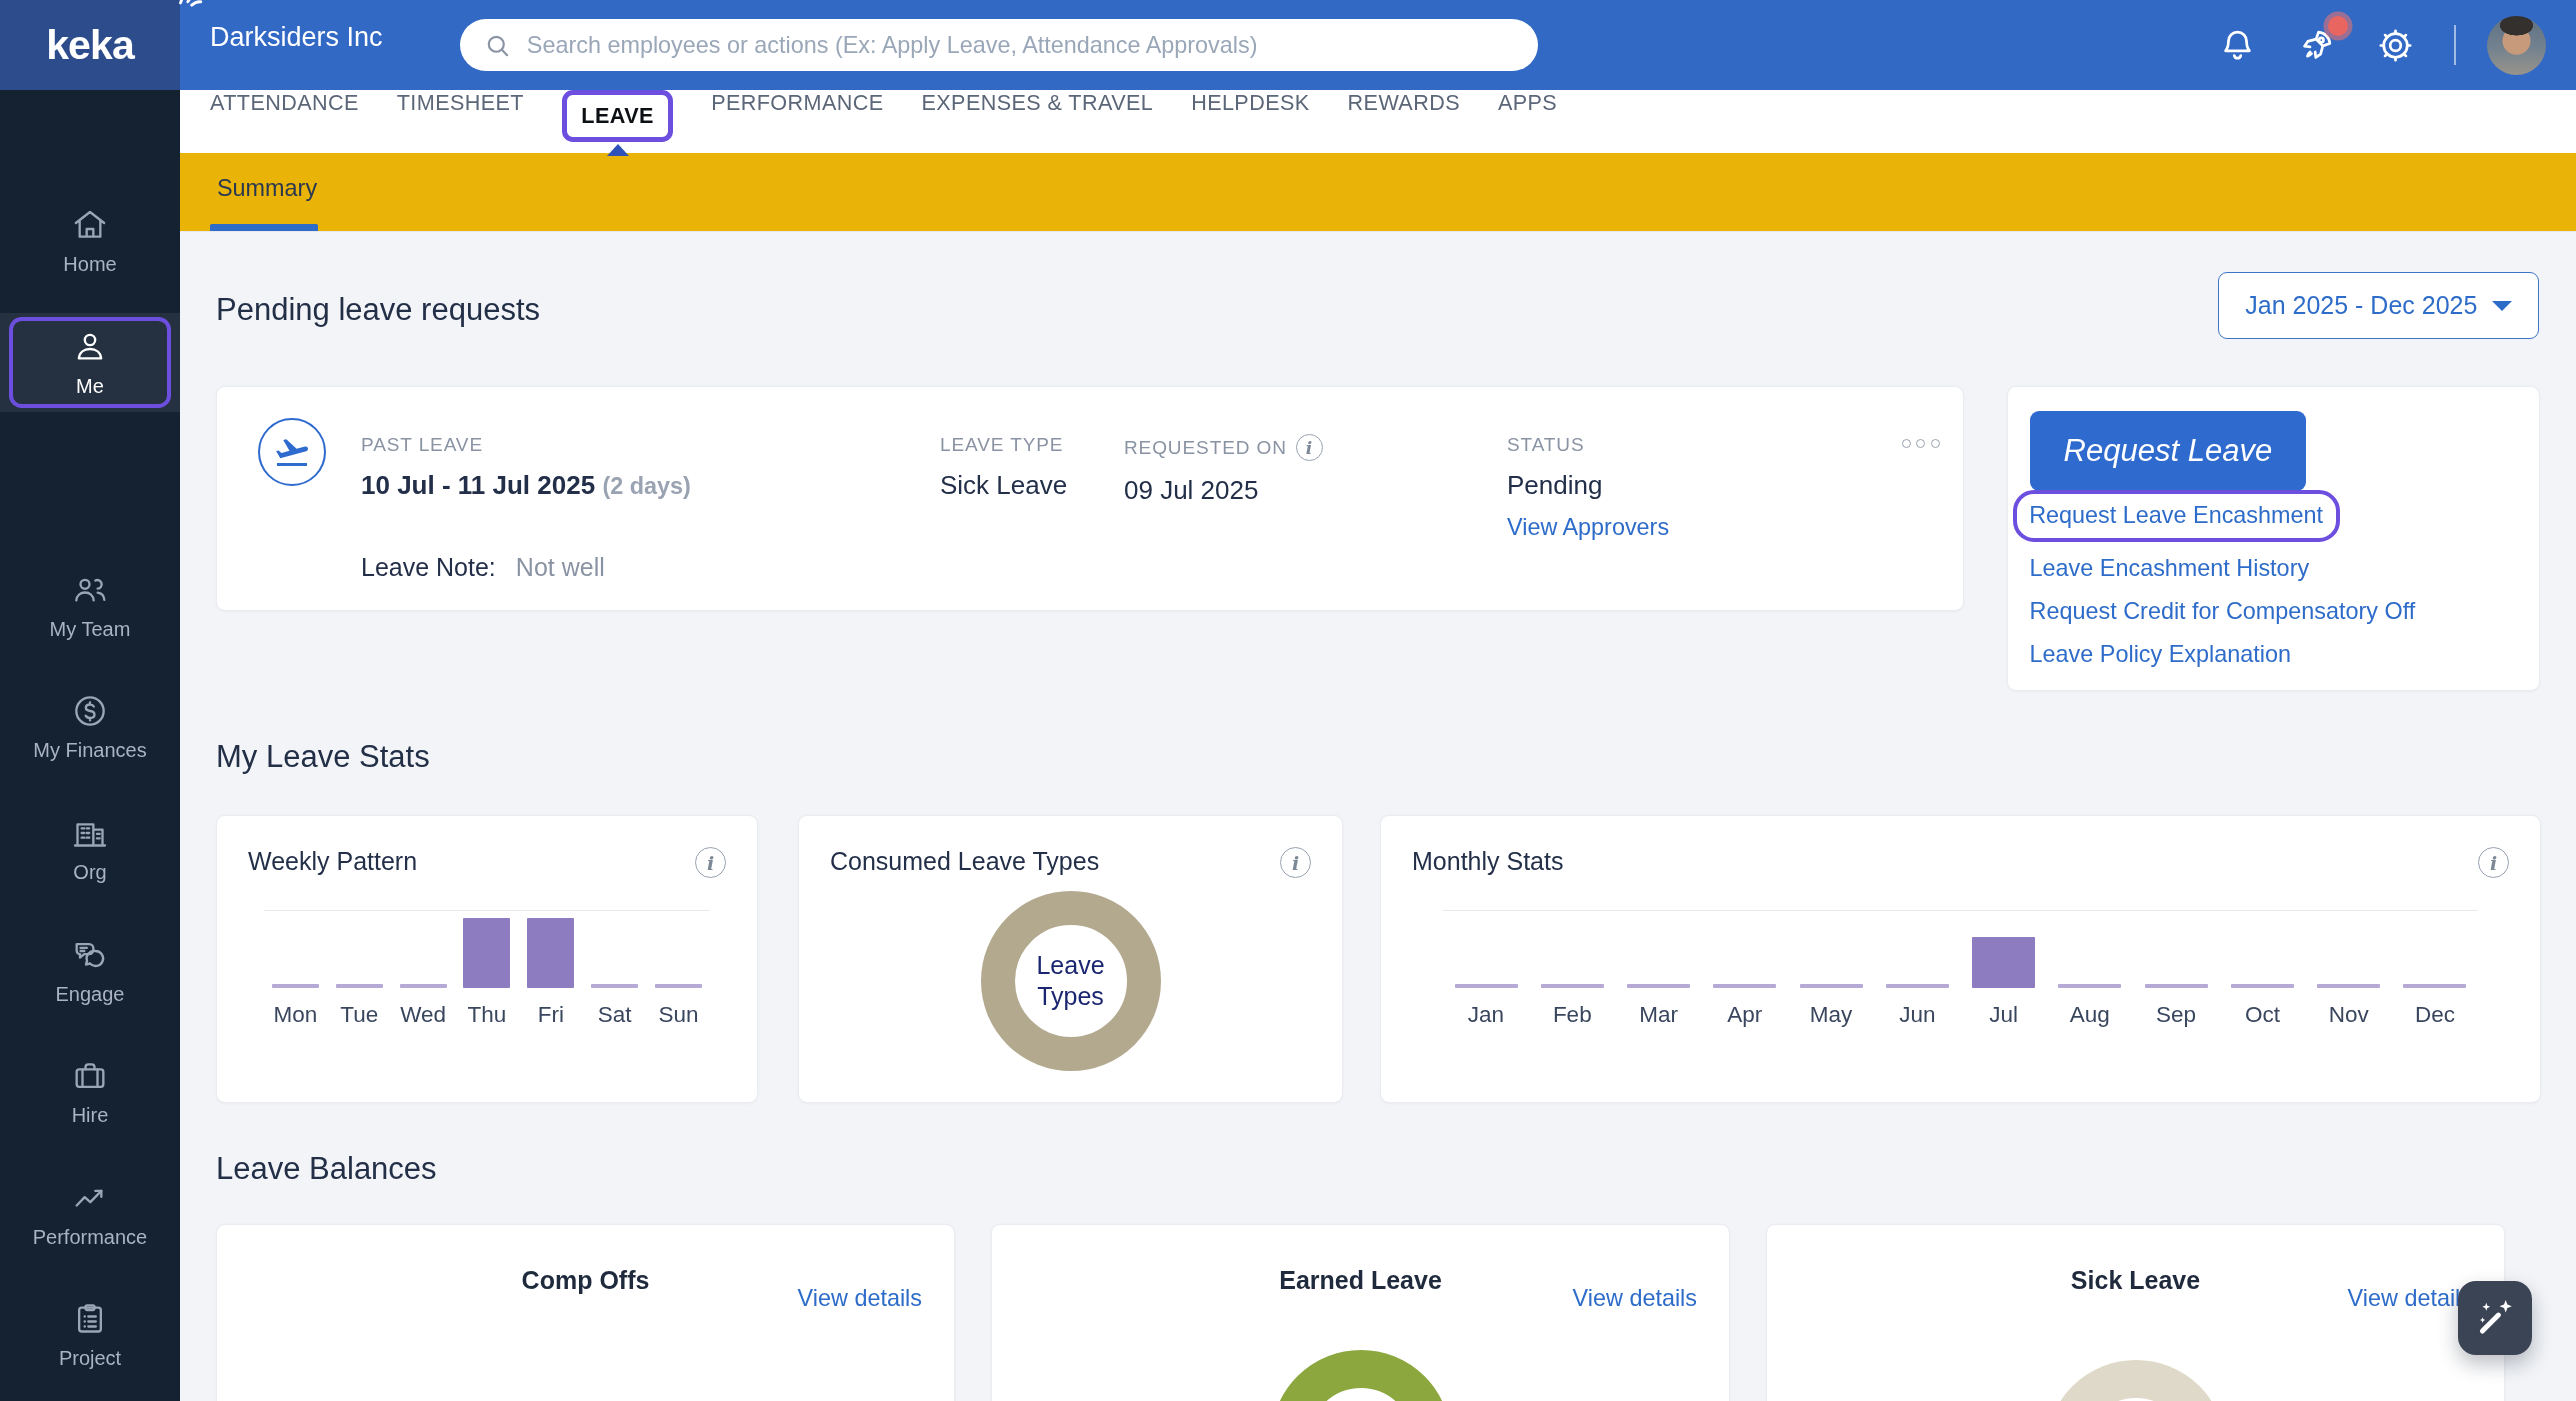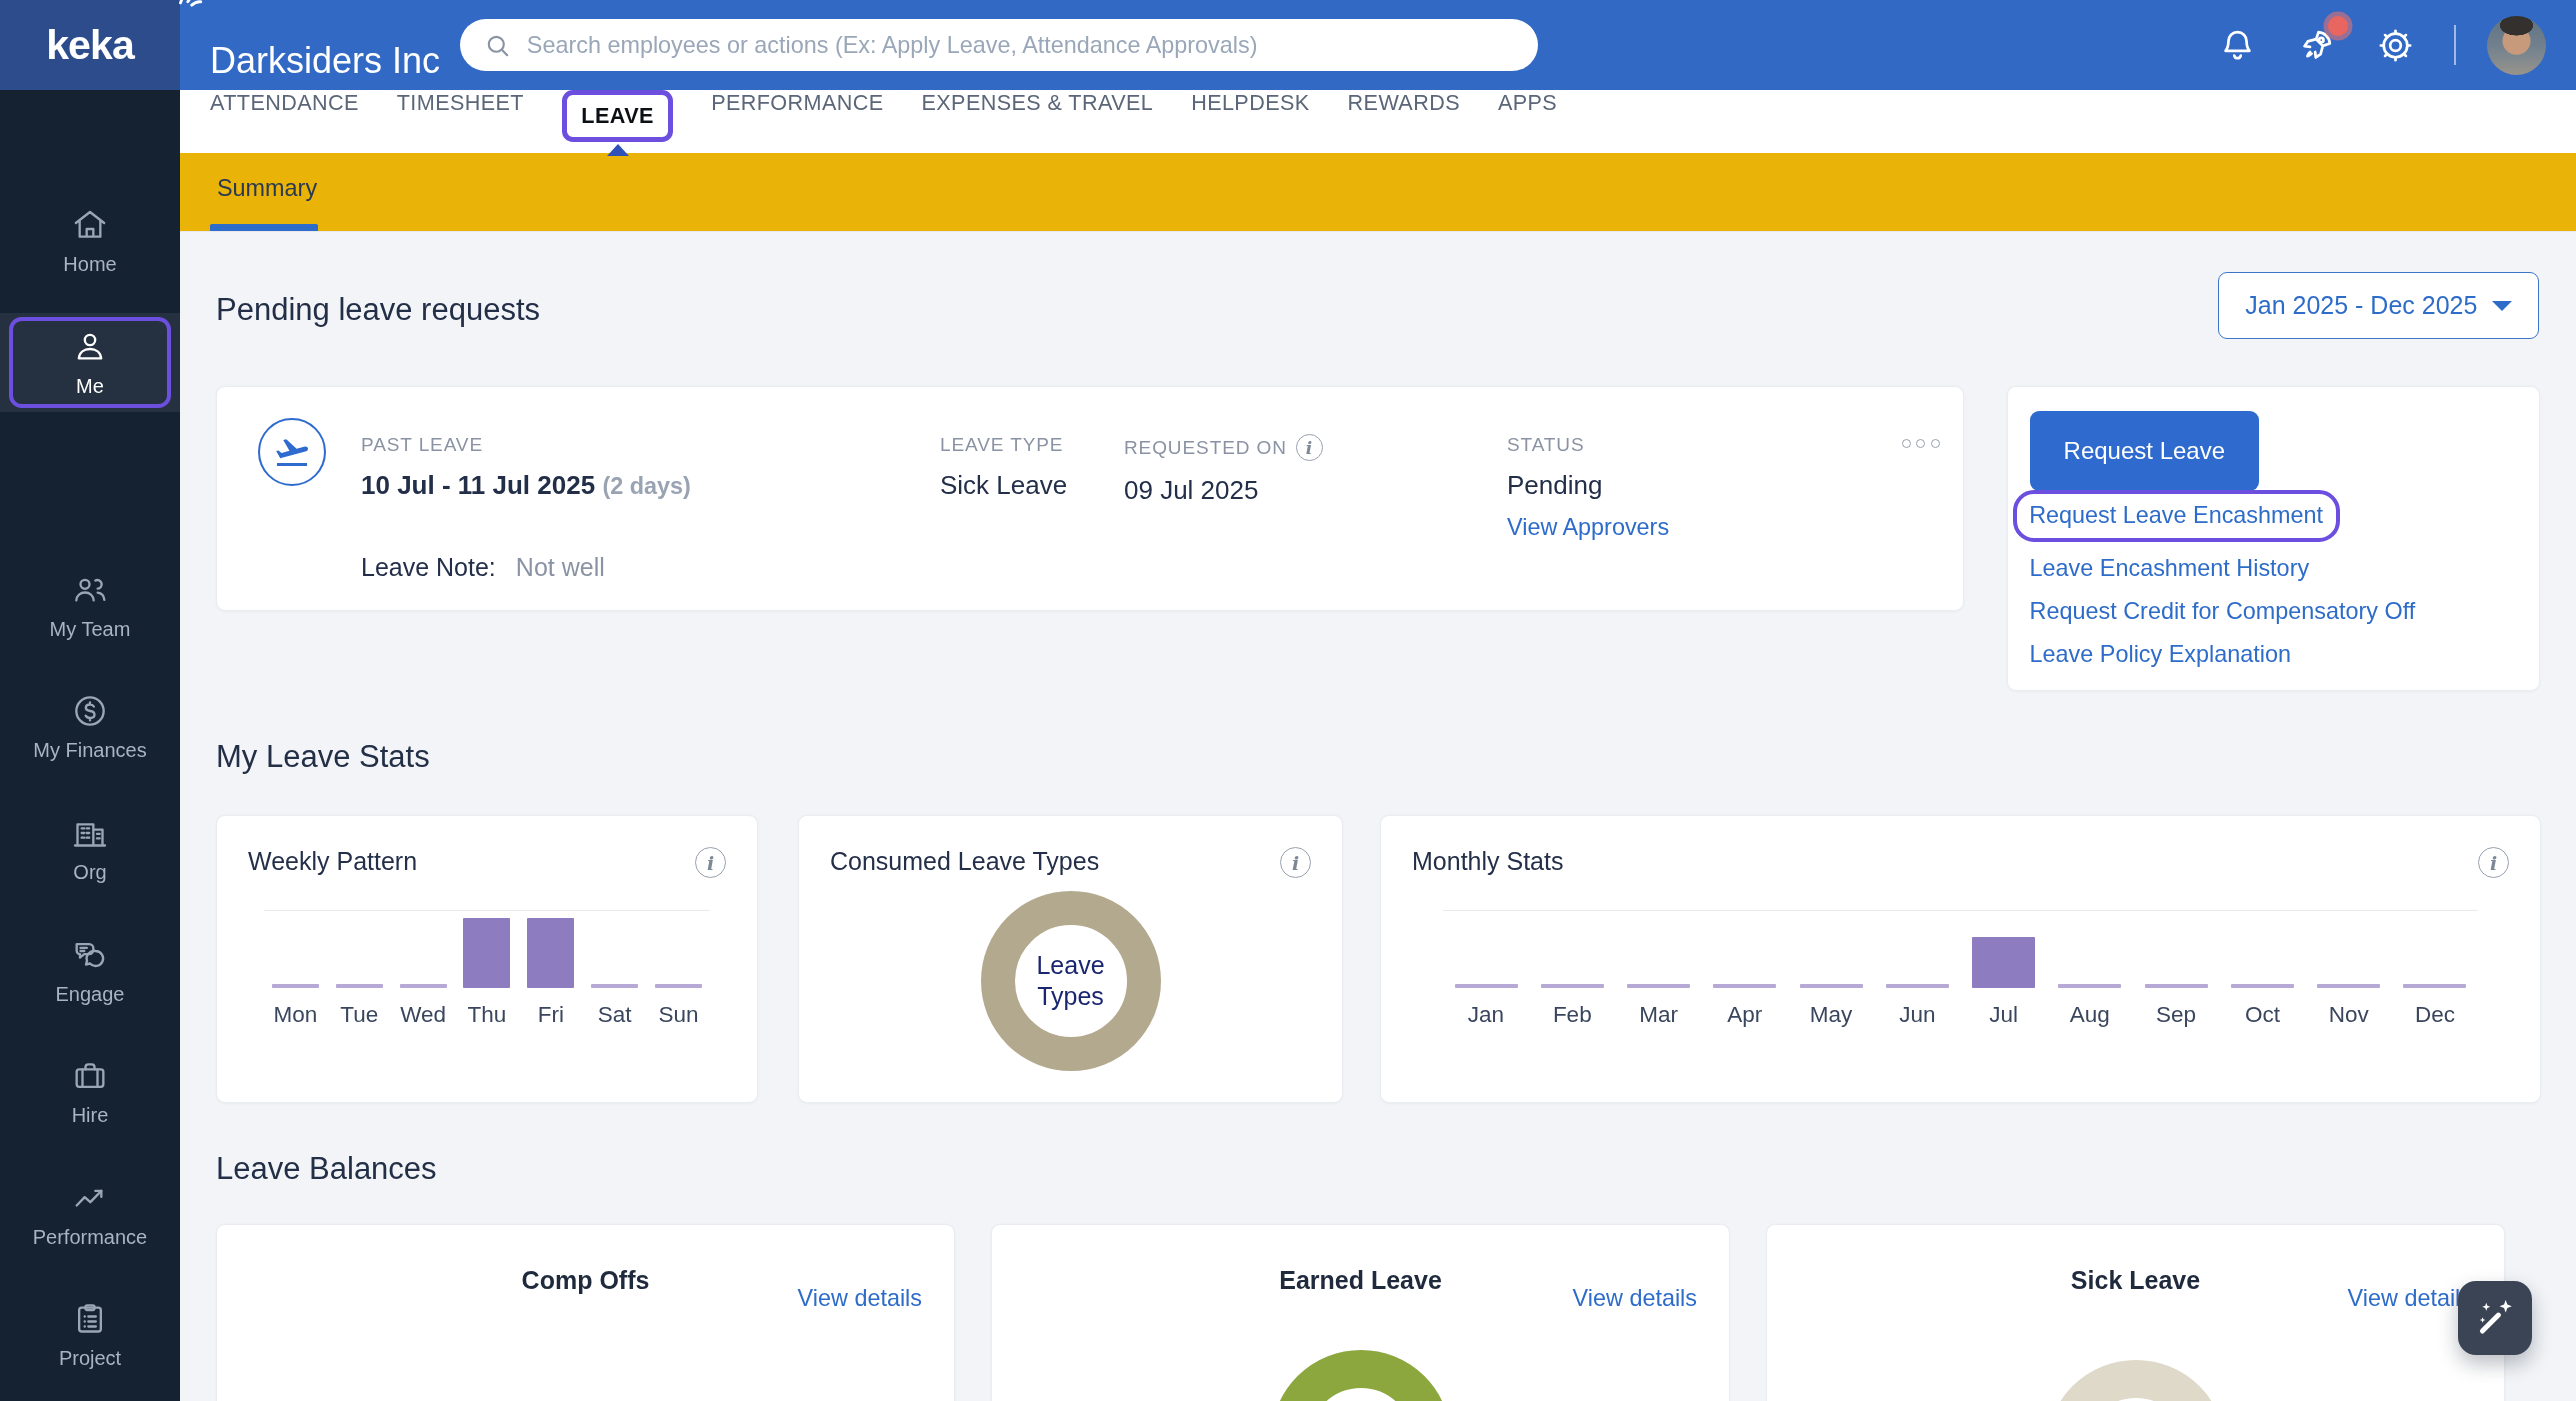--- a/index.html
+++ b/index.html
@@ -5,21 +5,21 @@
   * { box-sizing: border-box; margin: 0; padding: 0; }
   html,body { width:2576px; height:1402px; overflow:hidden; }
   body { font-family:"Liberation Sans","DejaVu Sans",sans-serif; background:#fff; position:relative; }
   .page { position:relative; width:2576px; height:1402px; background:var(--content-bg,#f2f4f7); }
 
   
   .topbar { position:absolute; left:0; top:0; width:2576px; height:90px; background:var(--header-blue,#3169c5); z-index:10; }
   .logo-block { position:absolute; left:0; top:0; width:180px; height:90px; background:var(--logo-navy,#2c4c8c); display:flex; align-items:center; justify-content:center; }
   .logo-text { color:#fff; font-size:41px; font-weight:700; letter-spacing:-0.9px; position:relative; }
   .logo-spark { position:absolute; right:-23.4px; top:-14.4px; }
-  .company { position:absolute; left:210px; top:0; height:74px; display:flex; align-items:center; color:#fff; font-size:36px;margin-top:24px; }
+  .company { position:absolute; left:210px; top:0; height:74px; display:flex; align-items:center; color:#fff; font-size:27px; }
   .searchwrap { position:absolute; left:460px; top:19px; width:1078px; height:52px; background:#fff; border-radius:26px; display:flex; align-items:center; padding:0 23.4px; gap:14.4px; }
   .searchwrap input { border:none; outline:none; flex:1; font-size:23.4px; color:#3a4657; font-family:inherit; background:transparent; }
   .searchwrap input::placeholder { color:#9aa7b8; }
   .top-icons { position:absolute; right:0; top:0; height:90px; display:flex; align-items:center; }
   .icon-btn { position:relative; width:41px; height:41px; margin-right:38px; cursor:pointer; }
   .icon-btn svg { width:41px; height:41px; stroke:#fff; fill:none; stroke-width:1.6; stroke-linecap:round; stroke-linejoin:round; }
   .notif-dot { position:absolute; right:-10.8px; top:-9px; width:20px; height:20px; border-radius:50%; background:var(--badge-red,#e9655f); box-shadow:0 0 0 4.5px rgba(238,117,110,.55); }
   .top-divider { width:1.8px; height:40px; background:rgba(255,255,255,.55); margin-right:31px; }
   .avatar { width:59px; height:59px; border-radius:50%; margin-right:30px; cursor:pointer;
     background:
@@ -72,21 +72,21 @@
   .note-row .muted { color:#8a93a3; margin-left:20px; }
   .more-dots { position:absolute; left:1685px; top:52px; display:flex; gap:5.4px; cursor:pointer; }
   .more-dots i { width:9px; height:9px; border:1.8px solid #98a1ae; border-radius:50%; }
 
   .info-icon { width:31px; height:31px; border:1.8px solid #97a1b0; border-radius:50%; color:#7d8896; display:inline-flex; align-items:center; justify-content:center; font:italic 600 19px "DejaVu Serif",serif; cursor:pointer; flex:none; }
   .info-icon::before { content:"i"; }
   .info-icon.small { width:27px; height:27px; font-size:17px; }
 
   
   .panel { left:2007px; top:386px; width:533px; height:305px; }
-  .btn-primary { position:absolute; left:21.6px; top:24px; height:80px; padding:0 34px; background:var(--primary-blue,#2f6bce); color:#fff; font-size:24px; border:none; border-radius:9px; cursor:pointer; font-family:inherit; }
+  .btn-primary { position:absolute; left:21.6px; top:24px; height:80px; padding:0 34px; background:var(--primary-blue,#2f6bce); color:#fff; font-size:31px; border:none; border-radius:9px; cursor:pointer; font-family:inherit;font-style:italic; }
   .panel-links { position:absolute; left:21.6px; top:103px; display:flex; flex-direction:column; gap:11.7px; }
   .panel-links a { font-size:23.4px; line-height:31px; color:var(--link-blue,#2e6cc9); text-decoration:none; cursor:pointer; width:fit-content; }
   .panel-links a.annotated { border:4.5px solid var(--annotation-purple,#6d4fe0); border-radius:21px; padding:6.3px 12.6px; margin-left:-17px; }
 
   
   .stat-card { top:815px; height:288px; padding:31px; }
   .card-head { display:flex; align-items:flex-start; justify-content:space-between; }
   .card-title { font-size:25px; color:#243049; }
   .chart { border-top:0.9px solid #e8eaee; margin-top:32px; display:flex; justify-content:space-between; }
   .col { display:flex; flex-direction:column; align-items:center; }

